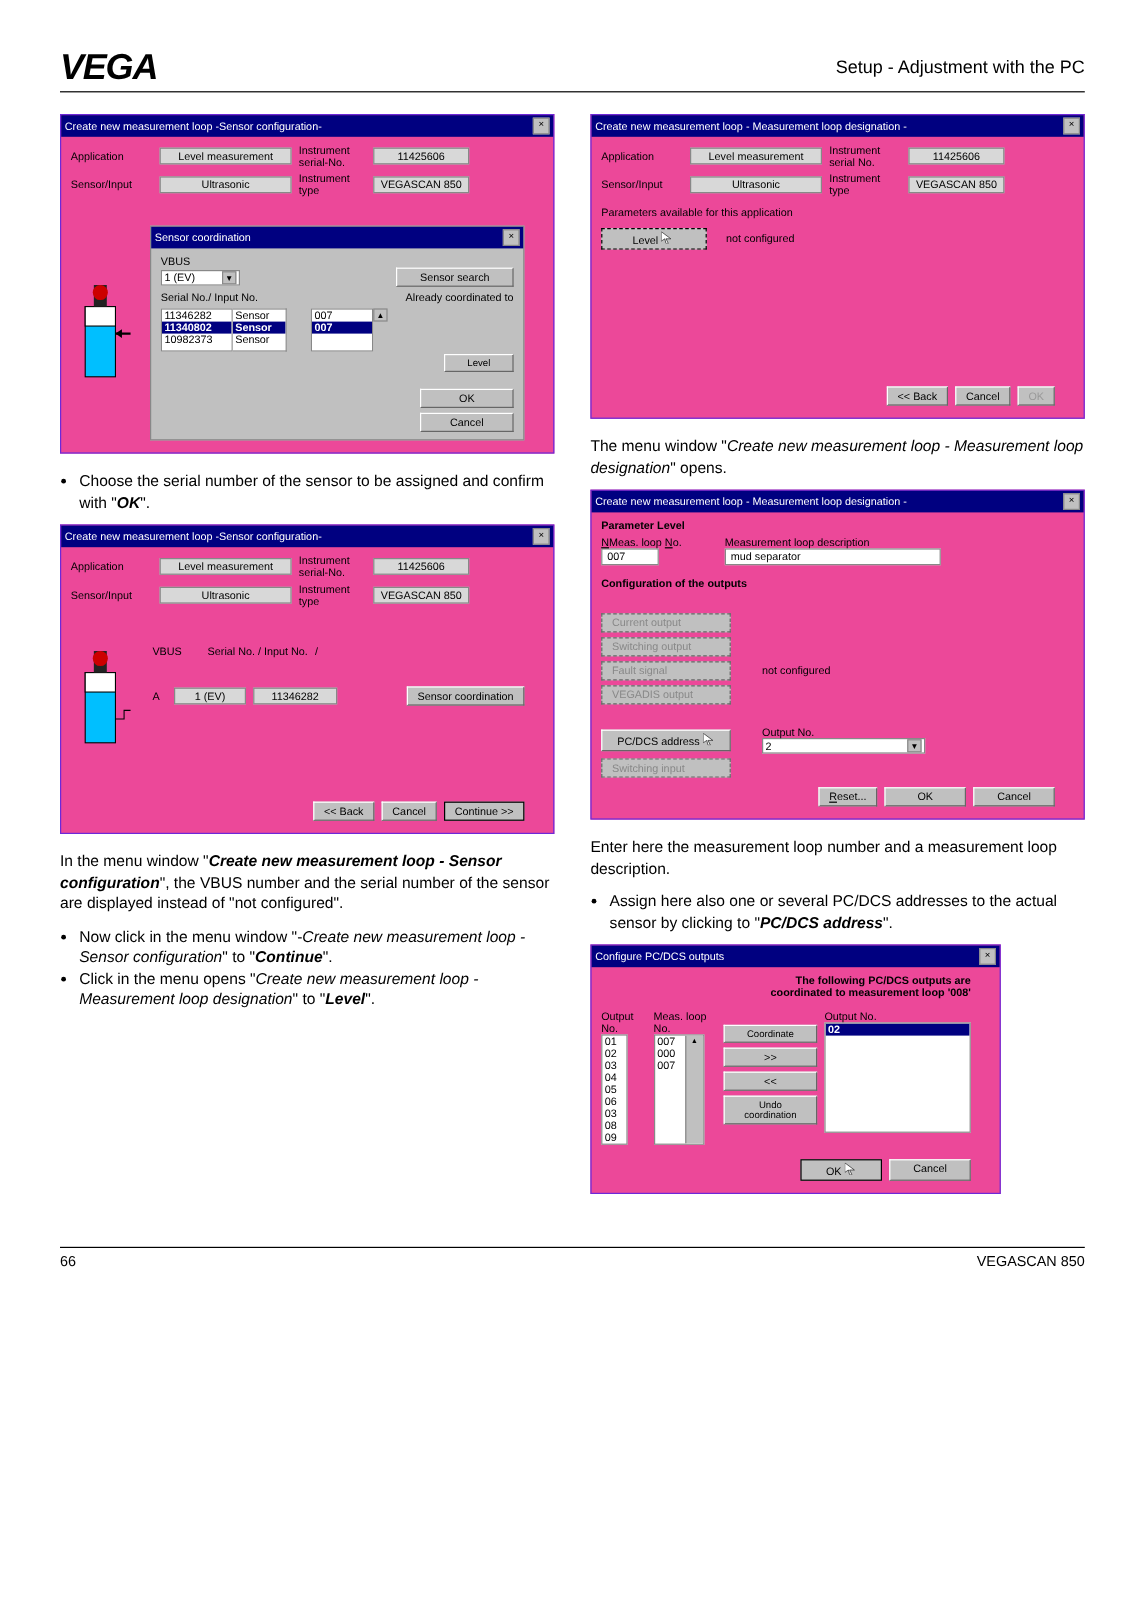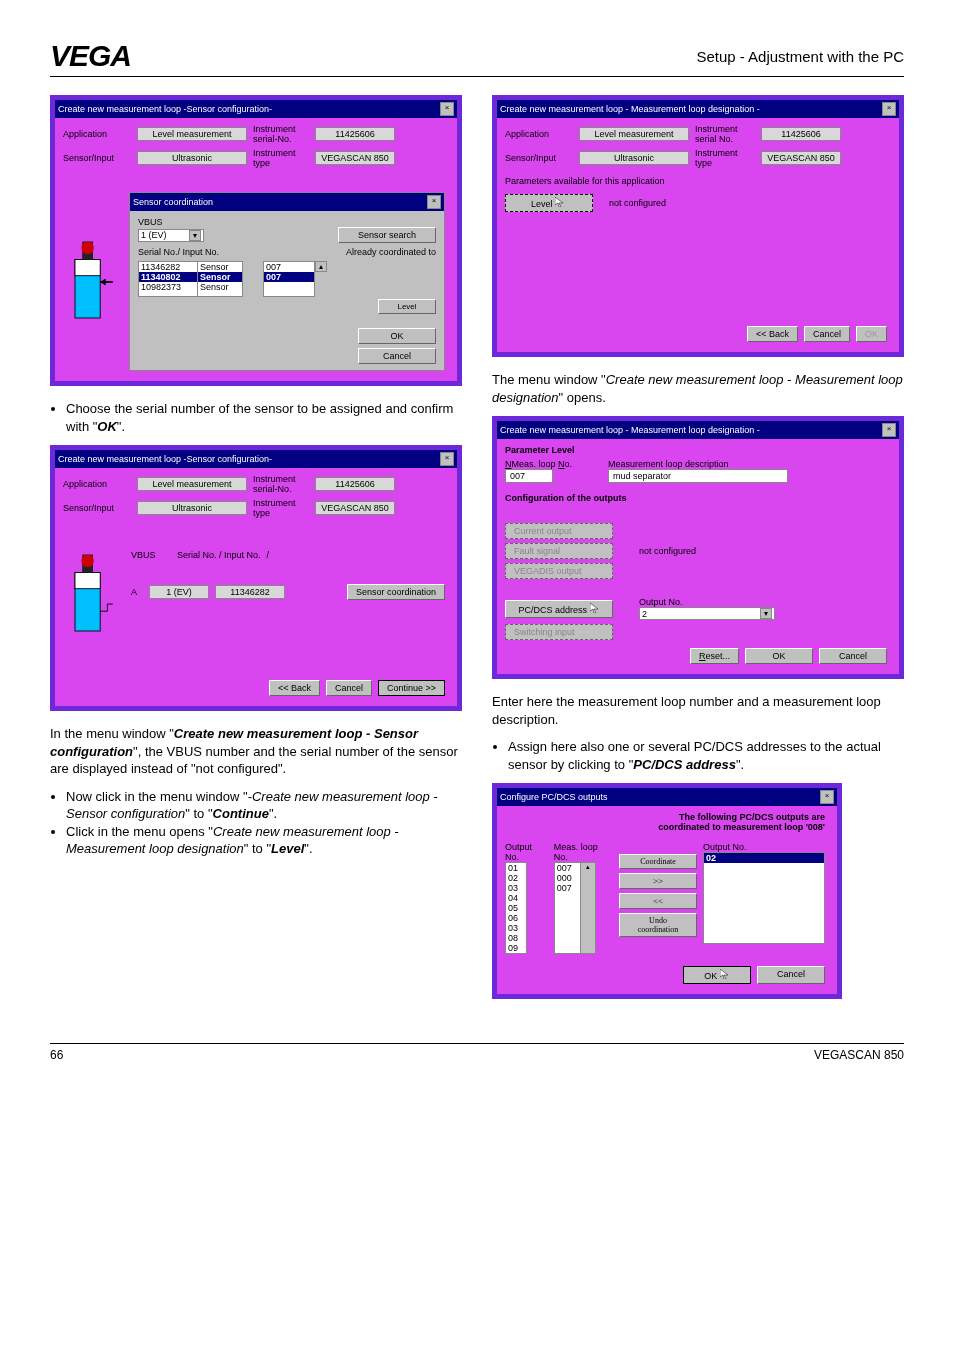--- a/index.html
+++ b/index.html
@@ -31,22 +31,22 @@
   }
   .columns {
     display: flex;
     gap: 30px;
   }
   .col {
     flex: 1;
     min-width: 0;
   }
   .dialog {
-    border: 5px solid #6d28d9;
-    background: #d946ef;
+    border: 1px solid #6d28d9;
+    background: #ec4899;
     font-size: 9px;
     margin-bottom: 14px;
   }
   .titlebar {
     background: #000080;
     color: #fff;
     display: flex;
     justify-content: space-between;
     align-items: center;
     padding: 2px 3px;
@@ -55,21 +55,21 @@
   .closex {
     background: #c0c0c0;
     color: #000;
     border: 1px solid #888;
     width: 12px;
     height: 12px;
     text-align: center;
     line-height: 10px;
     font-size: 8px;
   }
-  .dlg-body { padding: 6px 12px 10px 8px; }
+  .dlg-body { padding: 6px 24px 10px 8px; }
   .row {
     display: flex;
     align-items: center;
     gap: 6px;
     margin-bottom: 4px;
   }
   .lbl { font-size: 9px; }
   .field {
     background: #d8d8d8;
     border: 1px solid #888;
@@ -367,20 +367,23 @@
           <div class="lbl">Measurement loop description</div>
           <div class="field-white" style="width:170px">mud  separator</div>
         </div>
       </div>
       <div class="lbl" style="margin-top:10px;font-weight:bold">Configuration of the outputs</div>
       <div style="margin-top:20px">
         <div class="row">
               <span class="btn-d" style="width:90px">Current output</span>
             </div>
         <div class="row">
+              <span class="btn-d" style="width:90px">Switching output</span>
+            </div>
+        <div class="row">
               <span class="btn-d" style="width:90px">Fault signal</span>
               <span class="lbl" style="margin-left:20px">not configured</span>
             </div>
         <div class="row">
               <span class="btn-d" style="width:90px">VEGADIS output</span>
             </div>
       </div>
       <div style="height:14px"></div>
       <div class="row">
         <span class="btn" style="width:90px"><span>PC/DCS address</span>
@@ -439,21 +442,21 @@
           <div class="lbl">Meas. loop No.</div>
           <div class="list-white" style="width:40px;height:90px;position:relative">
             <div>007</div>
                 <div>000</div>
                 <div>007</div>
             <div style="position:absolute;right:0;top:0;bottom:0;width:10px;background:#c0c0c0;border-left:1px solid #888">
                   <div style="font-size:7px;text-align:center">▴</div>
                 </div>
           </div>
         </div>
-        <div style="display:flex;flex-direction:column;gap:4px;margin-top:12px;font-family:Liberation Serif, serif;">
+        <div style="display:flex;flex-direction:column;gap:4px;margin-top:12px;">
           <span class="btn" style="width:60px;font-size:8px">Coordinate</span>
           <span class="btn" style="width:60px">&gt;&gt;</span>
           <span class="btn" style="width:60px">&lt;&lt;</span>
           <span class="btn" style="width:60px;font-size:8px">Undo coordination</span>
         </div>
         <div>
           <div class="lbl">Output No.</div>
           <div class="list-white" style="width:120px;height:90px">
             <div class="sel">02</div>
           </div>

